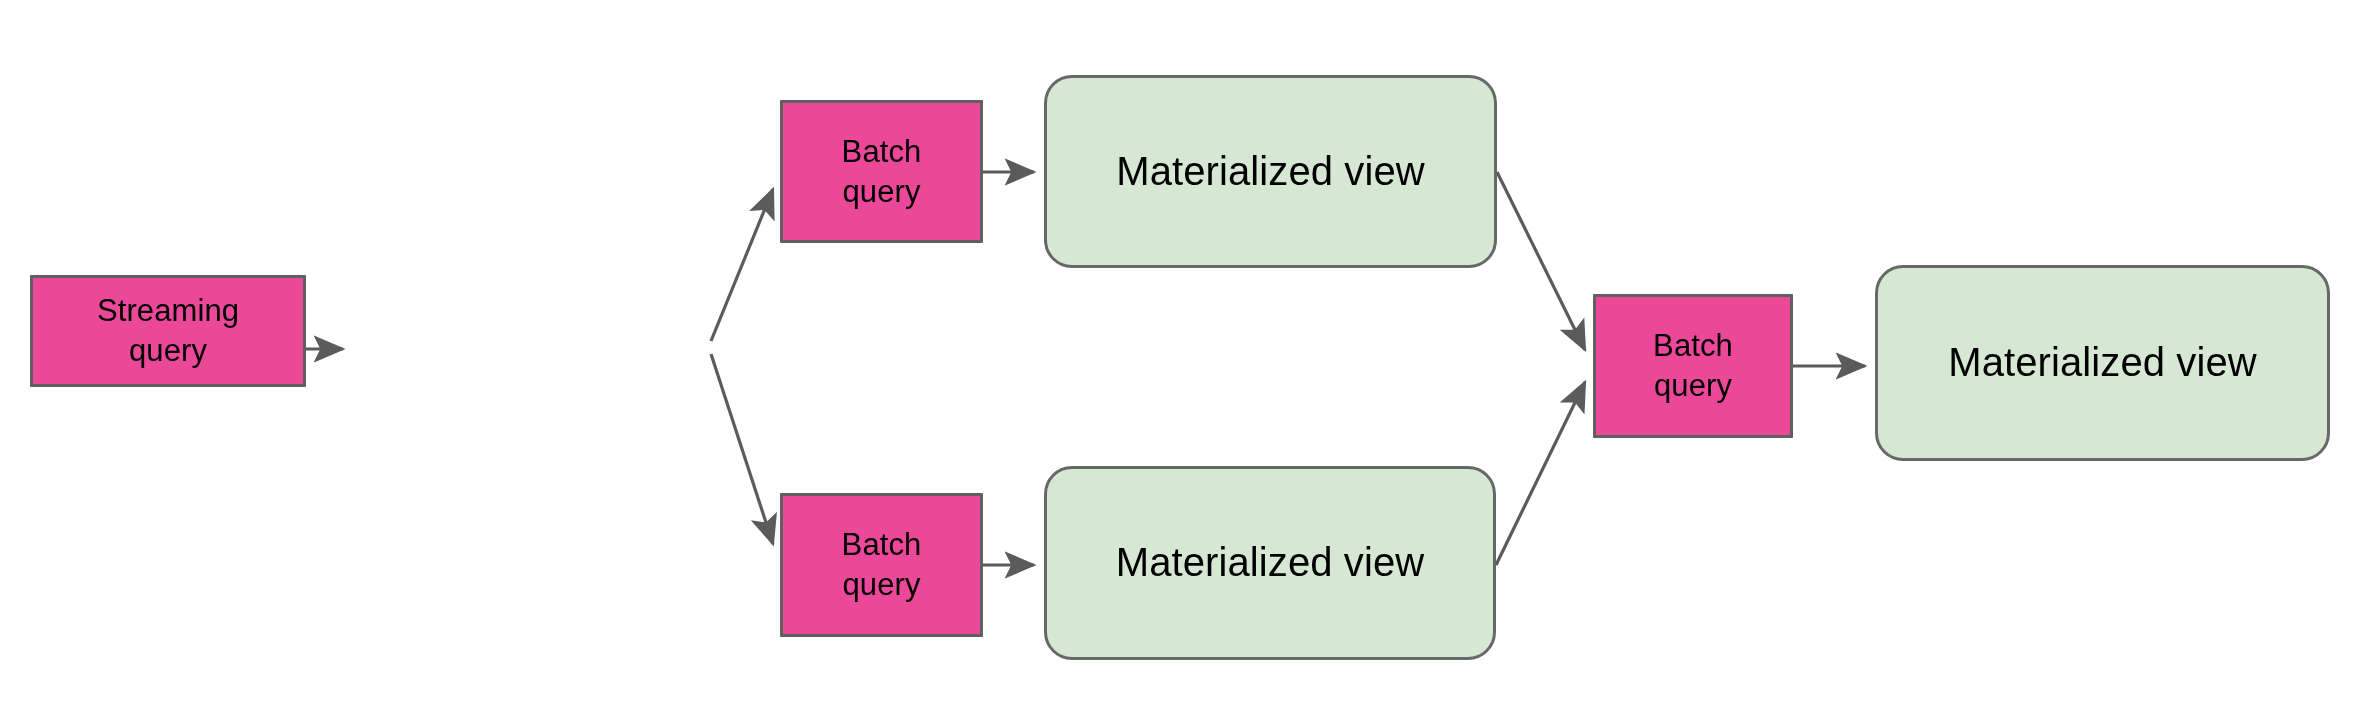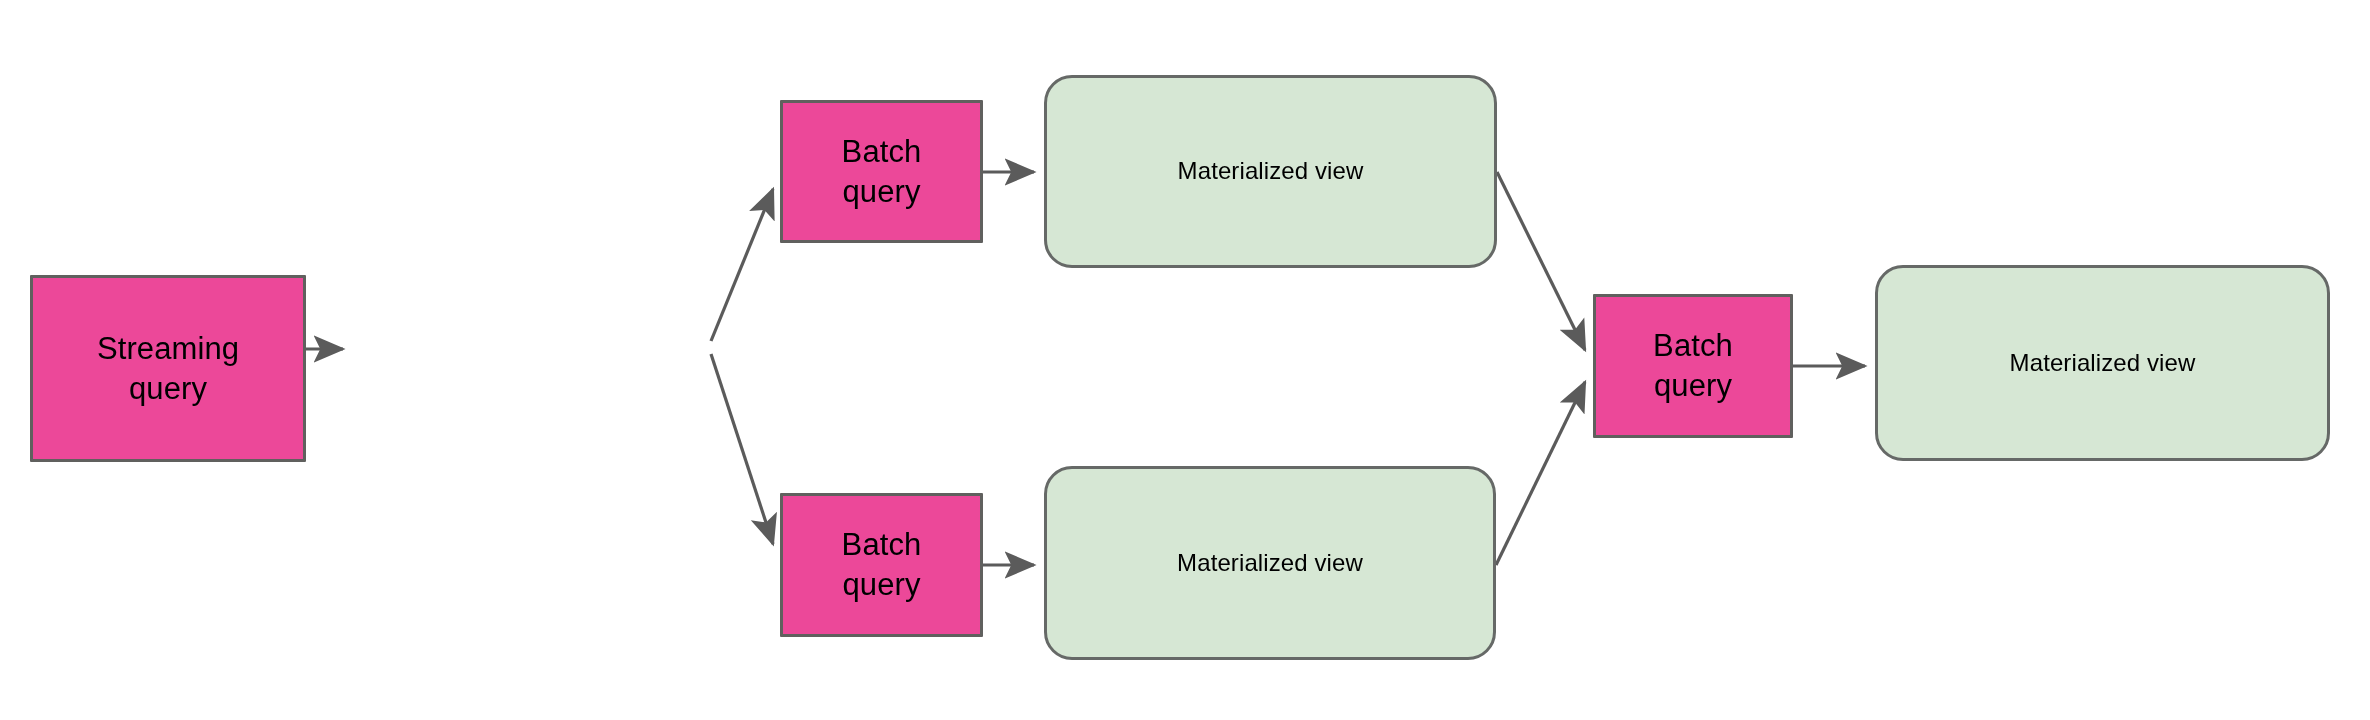--- a/index.html
+++ b/index.html
@@ -39,21 +39,21 @@
     background: #ec4899;
     border: 3px solid #60605e;
     border-radius: 1px;
   }
   .node-store {
     background: #d6e7d4;
     border: 3px solid #666967;
     border-radius: 28px;
   }
   .fs-31 { font-size: 31px; }
-  .fs-32 { font-size: 24px; }
+  .fs-32 { font-size: 40px; }
 </style>
 </head>
 <body>
 
 <div id="canvas">
 
   <svg class="edges-layer" width="2370" height="720" viewBox="0 0 2370 720" xmlns="http://www.w3.org/2000/svg">
     <defs>
       <marker id="ah" markerWidth="11" markerHeight="11" refX="9.2" refY="5" orient="auto" markerUnits="strokeWidth">
         <path d="M0,0.7 L10,5 L0,9.3 L2.1,5 Z" fill="#5b5b5b"></path>
@@ -65,21 +65,21 @@
       <path d="M711,341 L773,189" marker-end="url(#ah)"></path>
       <path d="M711,354 L773,544" marker-end="url(#ah)"></path>
       <path d="M983,172 L1034,172" marker-end="url(#ah)"></path>
       <path d="M983,565 L1034,565" marker-end="url(#ah)"></path>
       <path d="M1497,172 L1585,350" marker-end="url(#ah)"></path>
       <path d="M1496,565 L1585,382" marker-end="url(#ah)"></path>
       <path d="M1793,366 L1865,366" marker-end="url(#ah)"></path>
     </g>
   </svg>
 
-  <div class="node node-process fs-31" style="left:30px;top:275px;width:276px;height:187px;">Streaming
+  <div class="node node-process fs-31" style="left:30px;top:275px;width:276px;height:112px;">Streaming
 query</div>
 
 
   <div class="node node-process fs-31" style="left:780px;top:100px;width:203px;height:143px;">Batch
 query</div>
 
   <div class="node node-store fs-32" style="left:1044px;top:75px;width:453px;height:193px;">Materialized view</div>
 
   <div class="node node-process fs-31" style="left:780px;top:493px;width:203px;height:144px;">Batch
 query</div>

